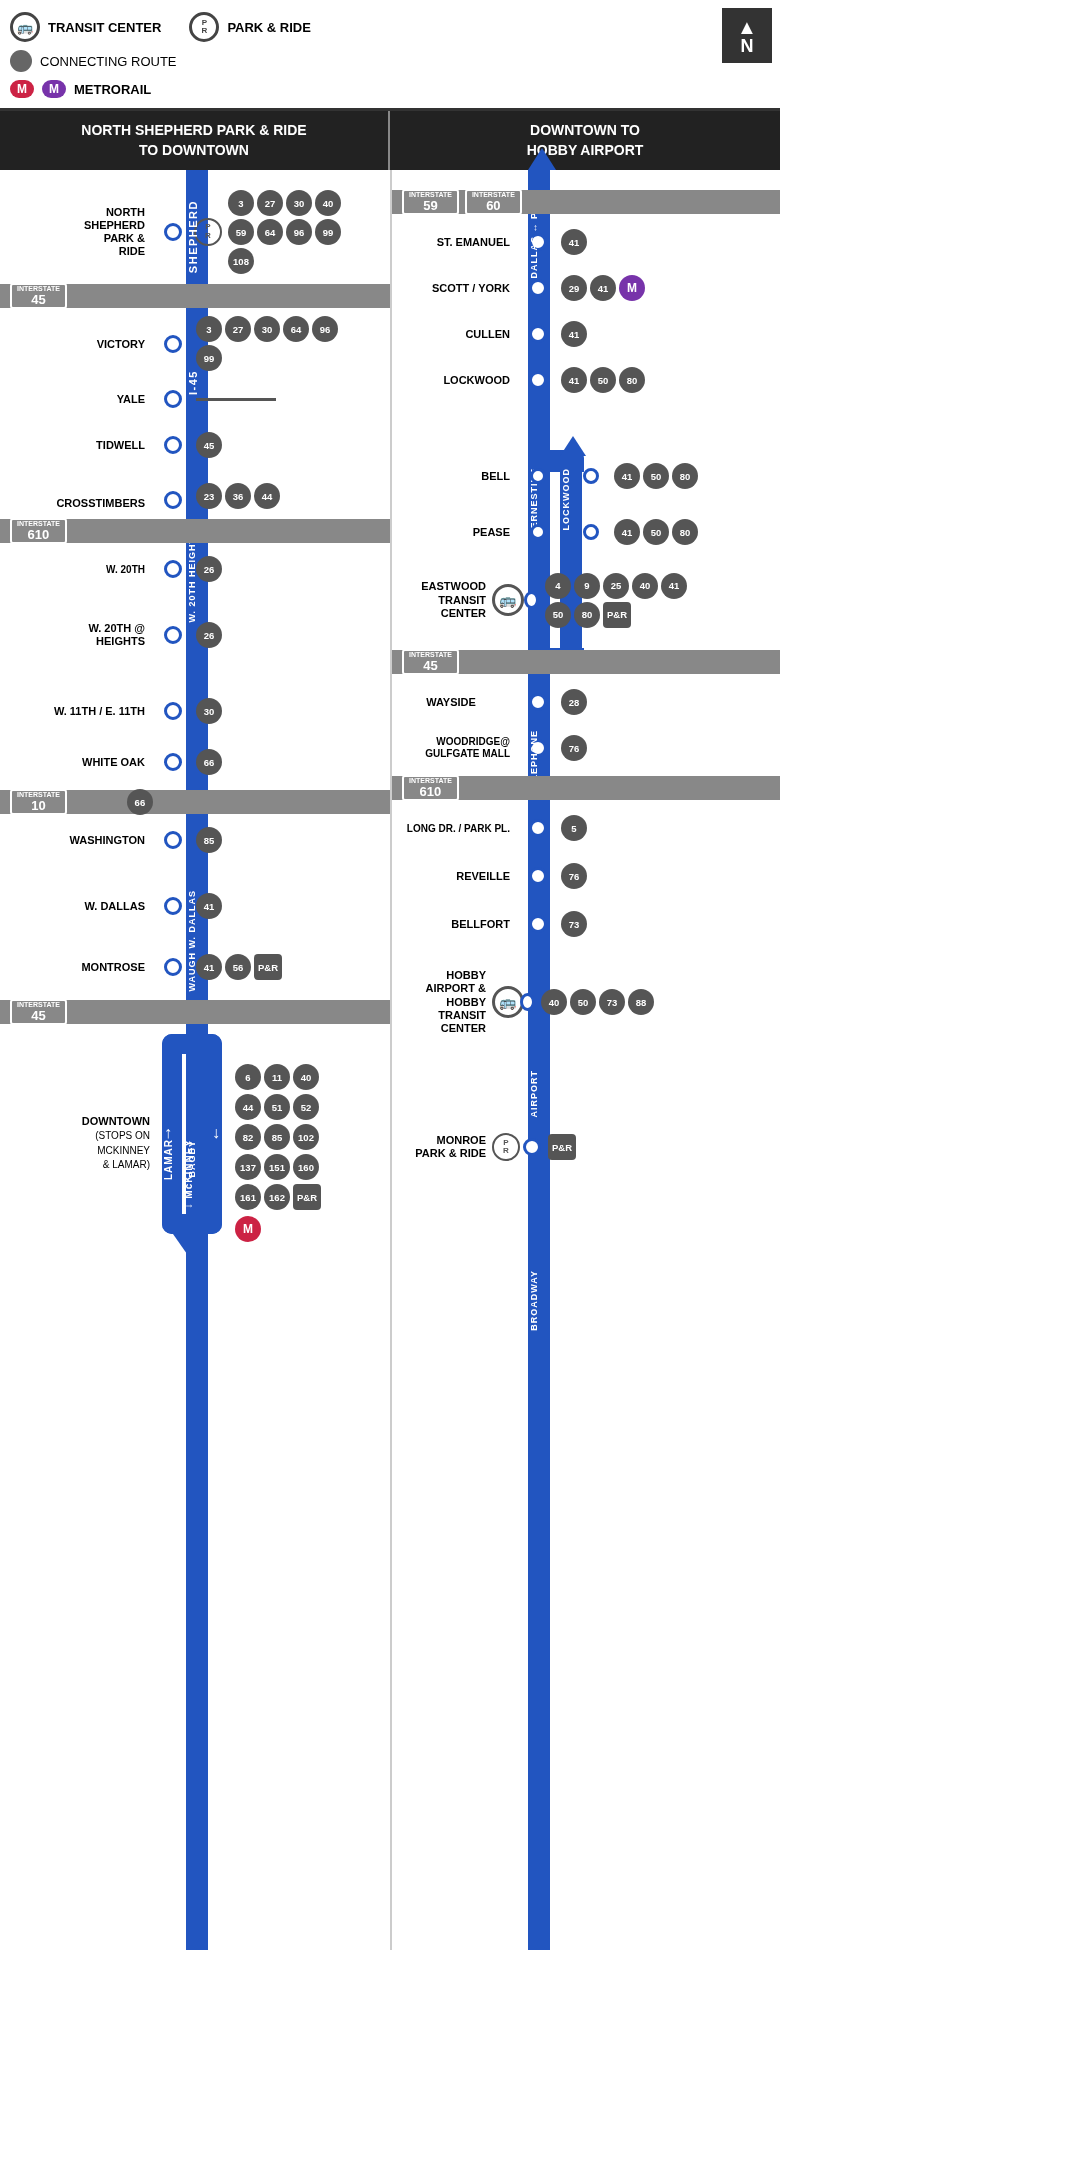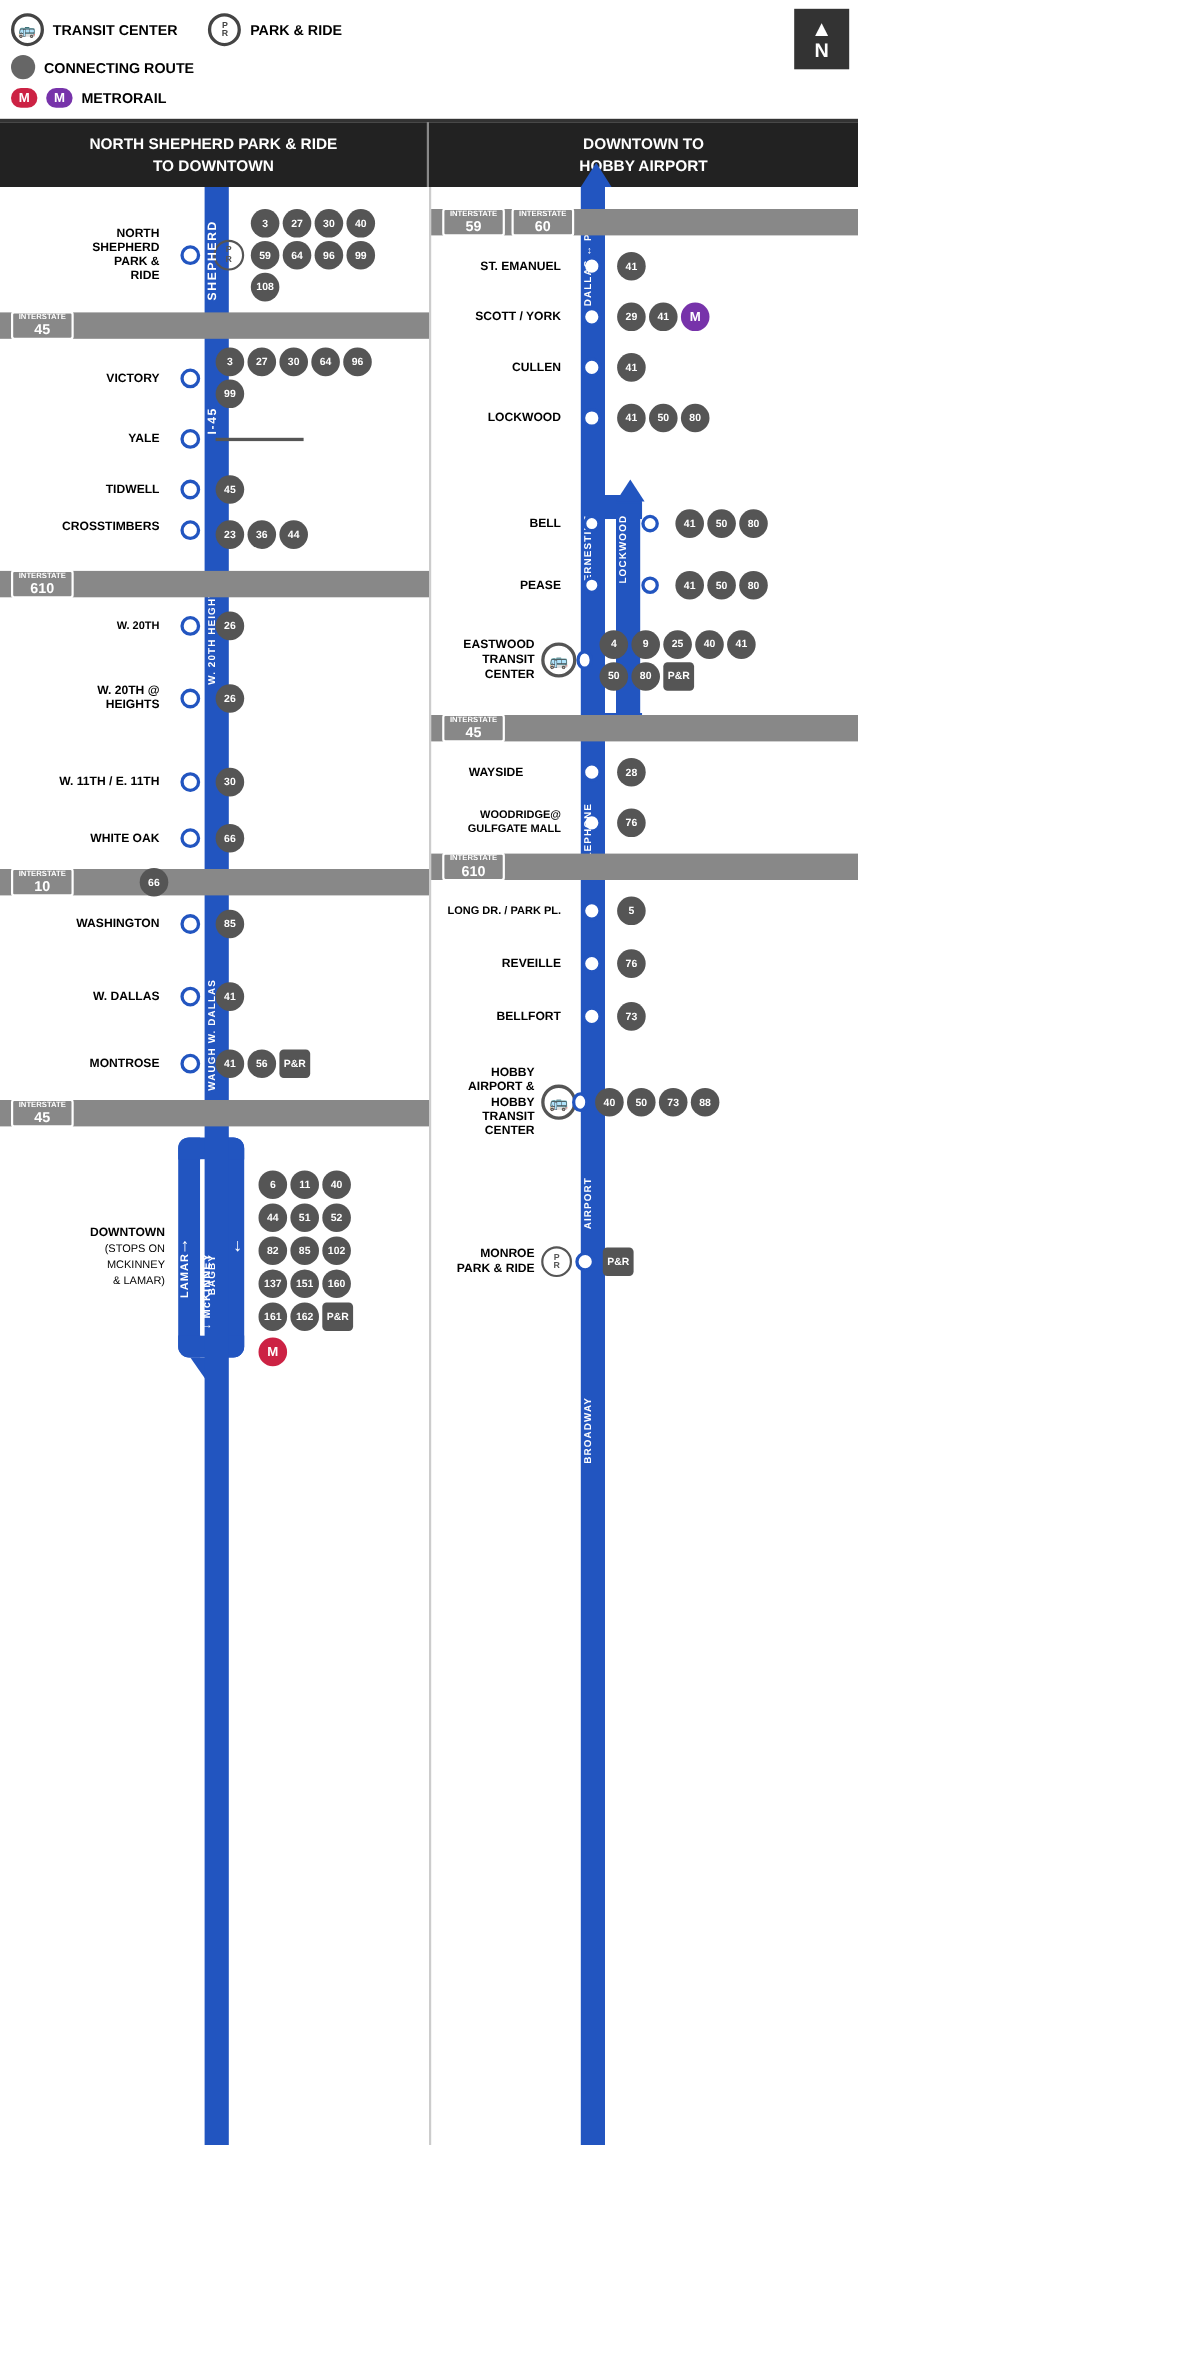--- a/index.html
+++ b/index.html
@@ -32,21 +32,21 @@
 
     <div style="flex:1; display:flex; flex-direction:column; gap:8px;">
       <div style="display:flex; align-items:center; gap:8px;">
         <div style="width:30px; height:30px; border:3px solid #444; border-radius:50%; display:flex; align-items:center; justify-content:center; font-size:13px;">🚌</div>
         <span style="font-size:13px; font-weight:700;">TRANSIT CENTER</span>
         <div style="margin-left:20px; width:30px; height:30px; border:3px solid #444; border-radius:50%; display:flex; align-items:center; justify-content:center; font-size:8px; font-weight:900; color:#444; text-align:center; line-height:1;">P<br>R</div>
         <span style="font-size:13px; font-weight:700;">PARK &amp; RIDE</span>
       </div>
       <div style="display:flex; align-items:center; gap:8px;">
         <div style="width:22px; height:22px; background:#666; border-radius:50%;"></div>
-        <span style="font-size:13px; font-weight:700;">CONNECTING ROUTE</span>
+        <span style="font-size:13px; font-weight:400;">CONNECTING ROUTE</span>
       </div>
       <div style="display:flex; align-items:center; gap:8px;">
         <div style="background:#cc2244; color:#fff; border-radius:10px; font-size:12px; font-weight:900; padding:2px 7px;">M</div>
         <div style="background:#7733aa; color:#fff; border-radius:10px; font-size:12px; font-weight:900; padding:2px 7px;">M</div>
         <span style="font-size:13px; font-weight:700;">METRORAIL</span>
       </div>
     </div>
 
     <div style="position:absolute; right:8px; top:8px; width:50px; height:55px; background:#333; display:flex; flex-direction:column; align-items:center; justify-content:center; color:#fff;">
       <div style="font-size:20px; line-height:1;">▲</div>
@@ -123,21 +123,21 @@
       <div style="display:flex; align-items:center; margin-top:10px; position:relative; z-index:2; min-height:36px;">
         <div style="width:155px; text-align:right; padding-right:10px; font-size:11px; font-weight:900; text-transform:uppercase;">TIDWELL</div>
         <div style="width:35px; display:flex; align-items:center; justify-content:center; z-index:2;">
           <div style="width:18px; height:18px; background:#fff; border:3px solid #2255c0; border-radius:50%;"></div>
         </div>
         <div style="display:flex; flex-wrap:wrap; gap:3px; padding-left:6px;">
           <div class="rbadge">45</div>
         </div>
       </div>
 
-      <div style="display:flex; align-items:flex-start; margin-top:10px; position:relative; z-index:2; min-height:36px;">
+      <div style="display:flex; align-items:flex-end; margin-top:10px; position:relative; z-index:2; min-height:36px;">
         <div style="width:155px; text-align:right; padding-right:10px; font-size:11px; font-weight:900; text-transform:uppercase;">CROSSTIMBERS</div>
         <div style="width:35px; display:flex; align-items:center; justify-content:center; z-index:2;">
           <div style="width:18px; height:18px; background:#fff; border:3px solid #2255c0; border-radius:50%;"></div>
         </div>
         <div style="display:flex; flex-wrap:wrap; gap:3px; padding-left:6px;">
           <div class="rbadge">23</div>
           <div class="rbadge">36</div>
           <div class="rbadge">44</div>
         </div>
       </div>

